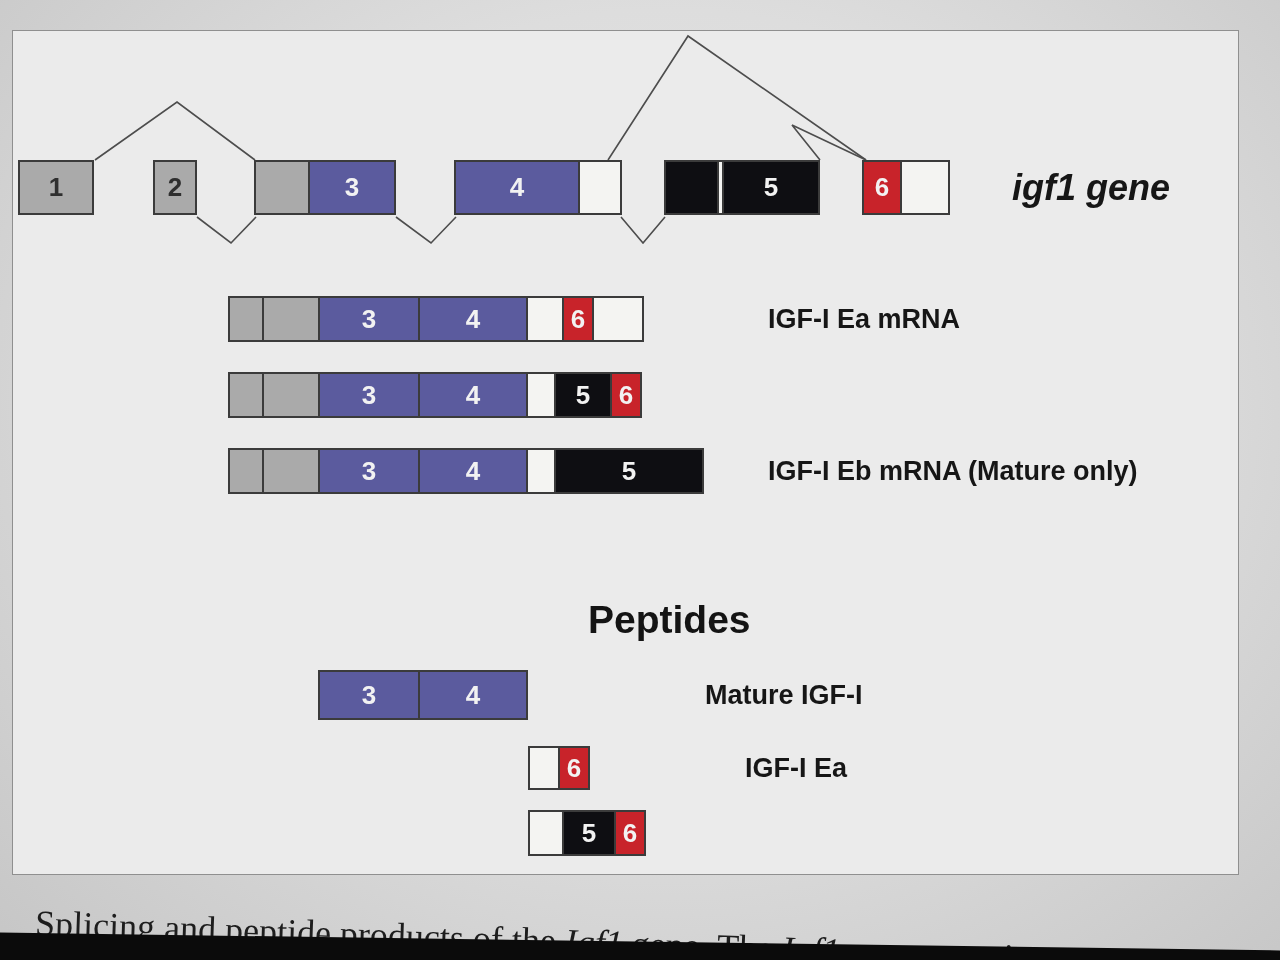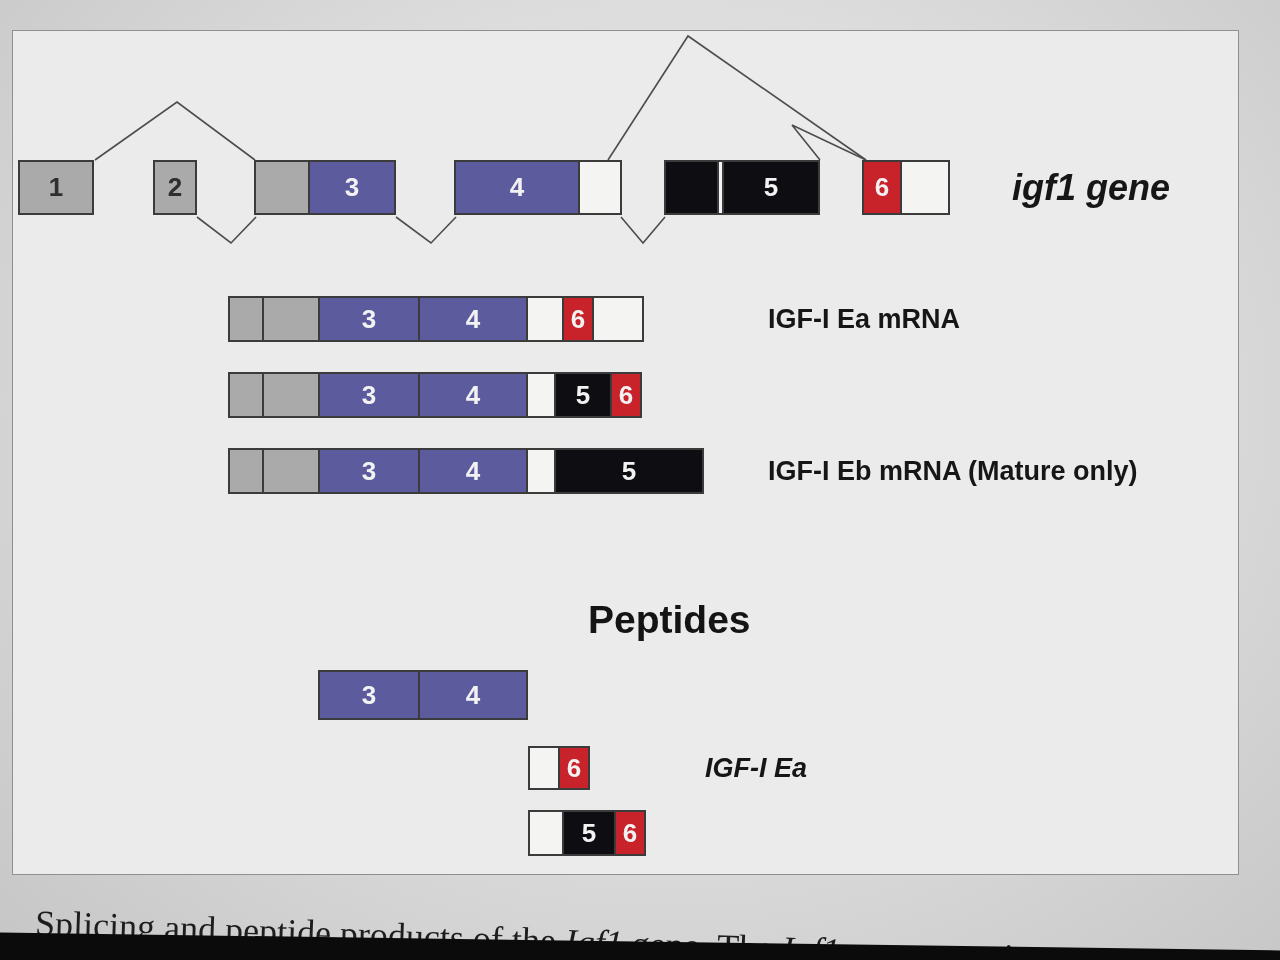--- a/index.html
+++ b/index.html
@@ -144,29 +144,30 @@
     </div>
     <div class="row" style="top: 670px; height: 50px;">
       <div class="segs" style="left: 318px;">
         <div class="seg" style="width: 102px; background: rgb(91, 91, 158);">
           <span class="num">3</span>
         </div>
         <div class="seg" style="width: 108px; background: rgb(91, 91, 158);">
           <span class="num">4</span>
         </div>
       </div>
+      <div class="row-label" style="left: 705px; line-height: 50px;">Mature IGF-I</div>
     </div>
     <div class="row" style="top: 746px; height: 44px;">
       <div class="segs" style="left: 528px;">
         <div class="seg" style="width: 32px; background: rgb(244, 244, 242);"></div>
         <div class="seg" style="width: 30px; background: rgb(200, 35, 42);">
           <span class="num">6</span>
         </div>
       </div>
-      <div class="row-label" style="left: 705px; line-height: 44px; font-style: italic;">IGF-I Ea</div>
+      <div class="row-label" style="left: 745px; line-height: 44px;">IGF-I Ea</div>
     </div>
     <div class="row" style="top: 810px; height: 46px;">
       <div class="segs" style="left: 528px;">
         <div class="seg" style="width: 36px; background: rgb(244, 244, 242);"></div>
         <div class="seg" style="width: 52px; background: rgb(14, 14, 18);">
           <span class="num">5</span>
         </div>
         <div class="seg" style="width: 30px; background: rgb(200, 35, 42);">
           <span class="num">6</span>
         </div>

